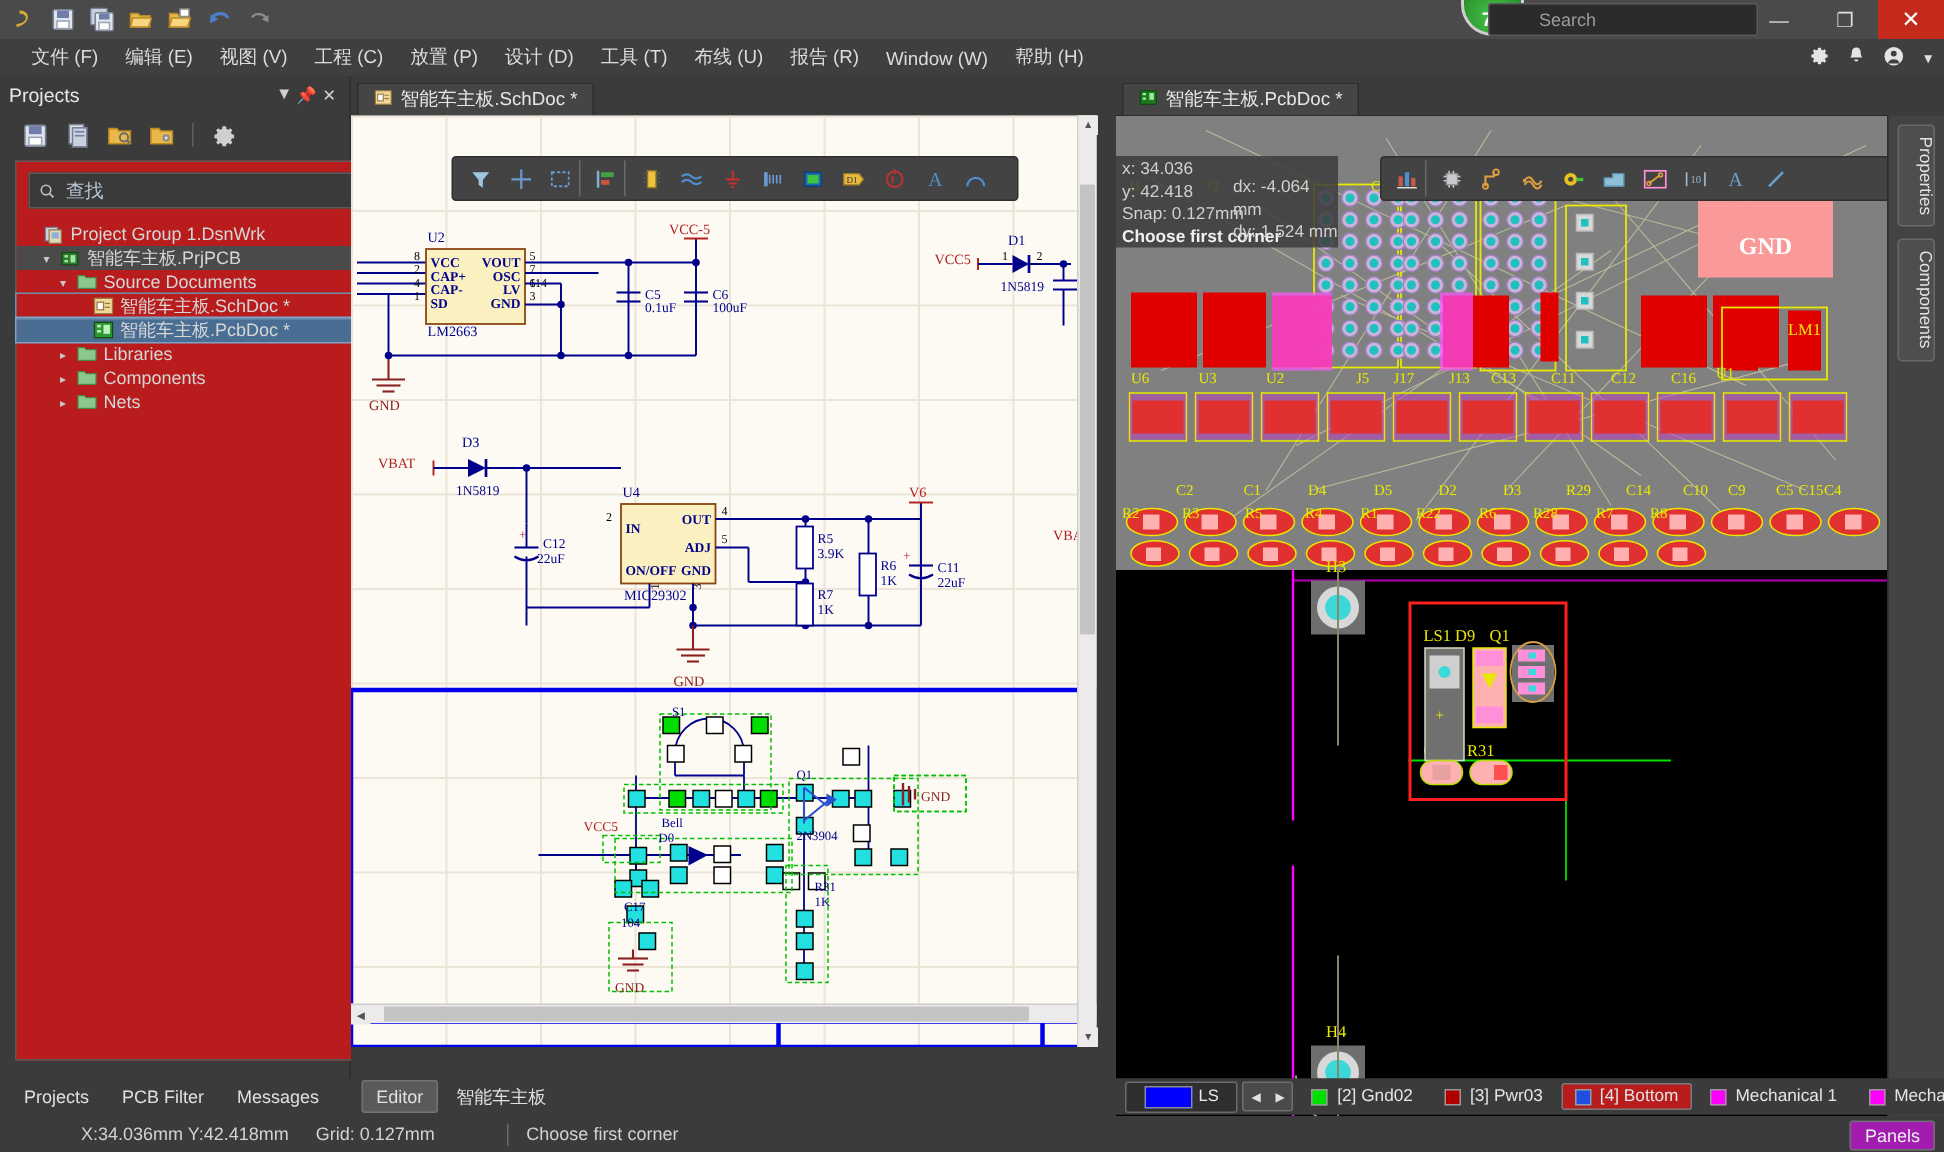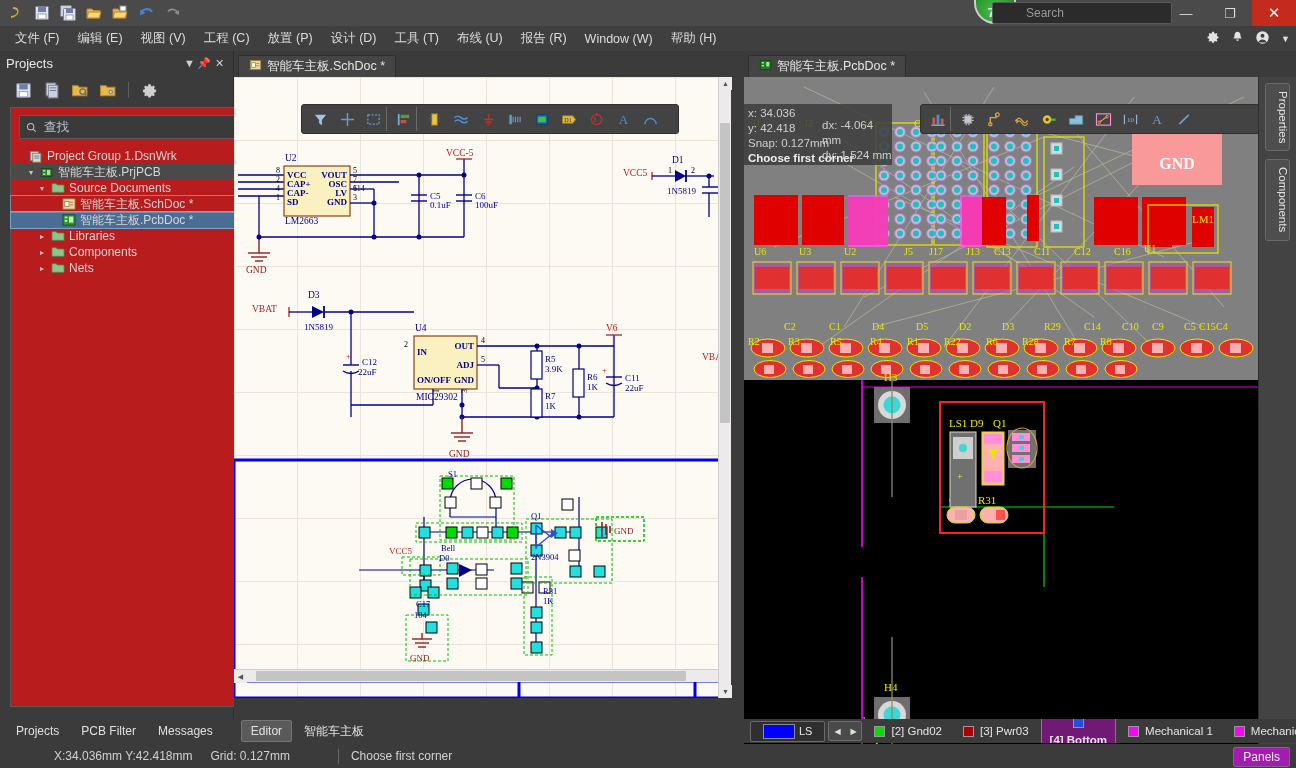--- a/index.html
+++ b/index.html
@@ -37,21 +37,21 @@
     position:absolute; right:280px; top:-6px; width:42px; height:30px;
     background:radial-gradient(circle at 50% 60%, #46c24a 0%, #2f9b33 70%, #237a26 100%);
     border-radius:0 0 22px 22px; border:2px solid #cfcfcf; border-top:none;
     color:#fff; font-size:13px; font-weight:bold; display:flex;
     align-items:flex-end; justify-content:center; padding-bottom:2px;
   }
 
   
   .menubar{
     position:absolute; left:0; top:26px; width:1296px; height:25px;
-    background:#3f3f3f; display:flex; align-items:center; padding-left:6px;
+    background:#3f3f3f; display:flex; align-items:center; padding-left:12px;
   }
   .menu-item{ padding:3px 9px; font-size:12.5px; color:#dcdcdc; cursor:pointer; white-space:nowrap;}
   .menu-right{ position:absolute; right:6px; display:flex; align-items:center; gap:11px; }
   .mr-ic{ cursor:pointer; color:#e0e0e0; font-size:13px; }
 
   
   .projects-panel{
     position:absolute; left:0; top:51px; width:234px; height:668px;
     background:#3b3b3b; border-right:1px solid #2d2d2d;
   }
@@ -186,21 +186,21 @@
   }
   .lt-ls span{ font-size:11px; color:#eaeaea; }
   .lt-nav{ display:flex; background:#4a4a4a; border:1px solid #6f6f6f; border-radius:2px; }
   .lt-nav div{ width:16px; height:18px; display:flex; align-items:center; justify-content:center;
                font-size:8px; color:#e0e0e0; cursor:pointer; }
   .lt{
     display:flex; align-items:center; gap:6px; padding:2px 8px; cursor:pointer;
     border:1px solid transparent; border-radius:2px; font-size:11.5px; color:#e4e4e4;
     white-space:nowrap;
   }
-  .lt.active{ background:#701a75; border-color:#7b7b7b; font-weight:bold;flex-direction:column; }
+  .lt.active{ background:#b91c1c; border-color:#7b7b7b; font-weight:normal; }
   .lt i{ width:11px; height:11px; display:block; border:1px solid #999; flex:none;}
 </style>
 </head>
 <body>
 
 <div class="app">
 
   <div class="titlebar">
     <div class="tb-icons">
       <div class="tbi">

